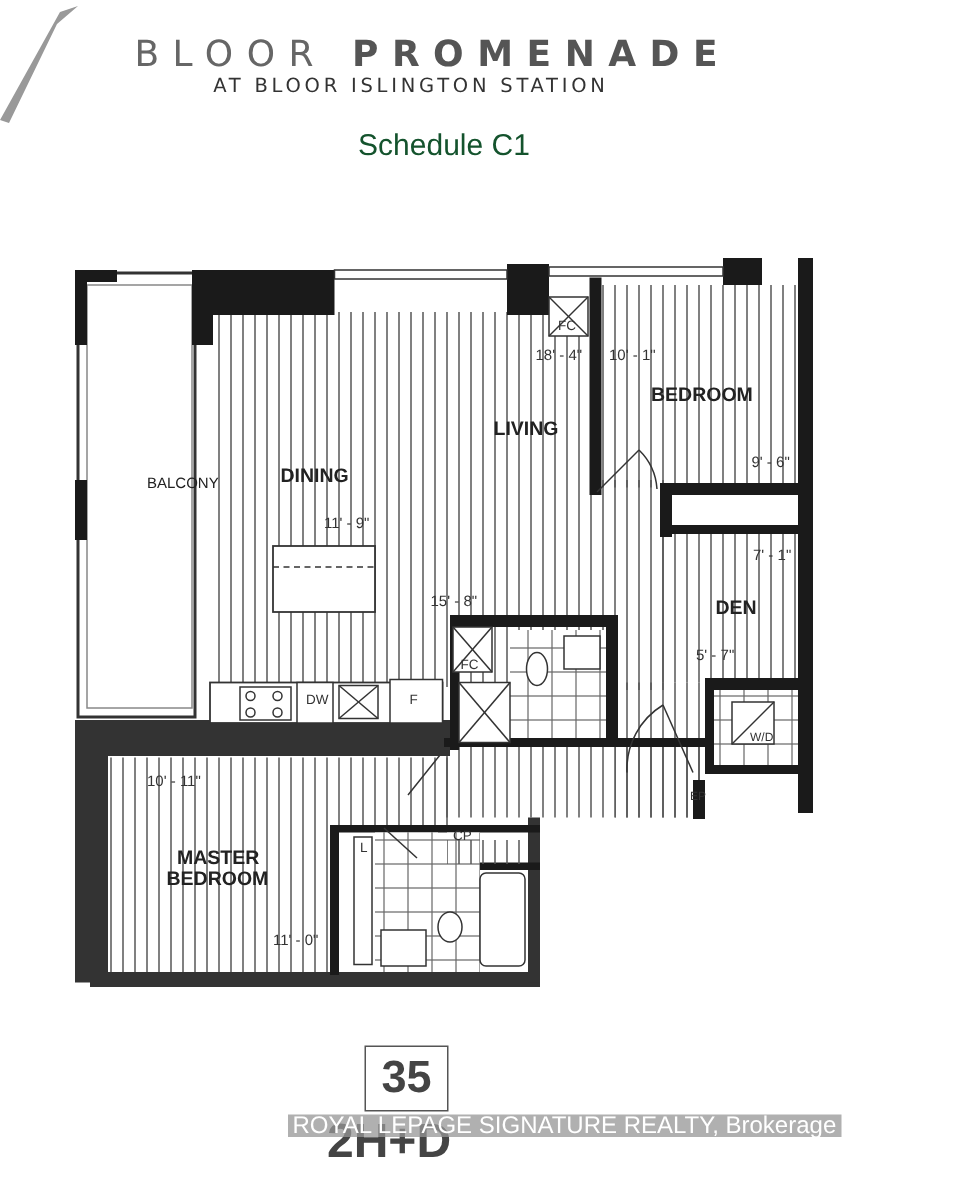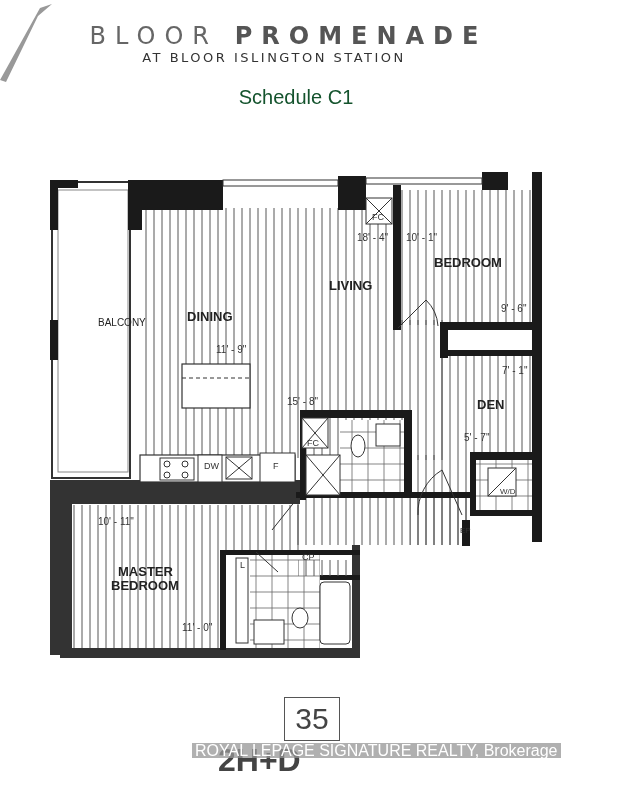--- a/index.html
+++ b/index.html
@@ -6,21 +6,21 @@
   body{width:640px;height:788px;position:relative;overflow:hidden;font-family:"Liberation Sans",sans-serif;color:#222;}
   .title{position:absolute;left:0;width:577px;top:22px;text-align:center;font-family:"DejaVu Sans",sans-serif;font-size:24px;letter-spacing:9px;color:#666;}
   .title .b{font-weight:bold;color:#555;}
   .subtitle{position:absolute;left:0;width:548px;top:50px;text-align:center;font-family:"DejaVu Sans",sans-serif;font-size:13px;letter-spacing:2.5px;color:#333;}
   .schedule{position:absolute;left:0;width:592px;top:86px;text-align:center;font-size:20px;color:#14532d;}
   .corner{position:absolute;left:0;top:0;}
   svg.plan{position:absolute;left:0;top:0;}
   .rlabel{position:absolute;font-weight:bold;font-size:13px;color:#222;}
   .dim{position:absolute;font-size:10px;color:#333;}
   .small{position:absolute;font-size:9px;color:#333;}
-  .unit-box{position:absolute;left:243px;top:697px;width:54px;height:42px;border:1.5px solid #555;display:flex;align-items:center;justify-content:center;font-weight:normal;font-size:30px;color:#444;margin-left:41px;}
+  .unit-box{position:absolute;left:243px;top:697px;width:54px;height:42px;border:1.5px solid #555;display:flex;align-items:center;justify-content:center;font-weight:bold;font-size:30px;color:#444;}
   .unit-type{position:absolute;left:218px;top:742px;font-weight:bold;font-size:32px;color:#444;}
   .watermark{position:absolute;left:192px;top:743px;background:rgba(150,150,150,0.75);color:#fff;font-size:16px;padding:0 3px;line-height:15px;}
 </style>
 </head>
 <body>
 
 <svg class="corner" width="60" height="90">
   <path d="M0,80 L40,8 L52,4 L38,16 L6,82 Z" fill="#999"></path>
 </svg>
 

